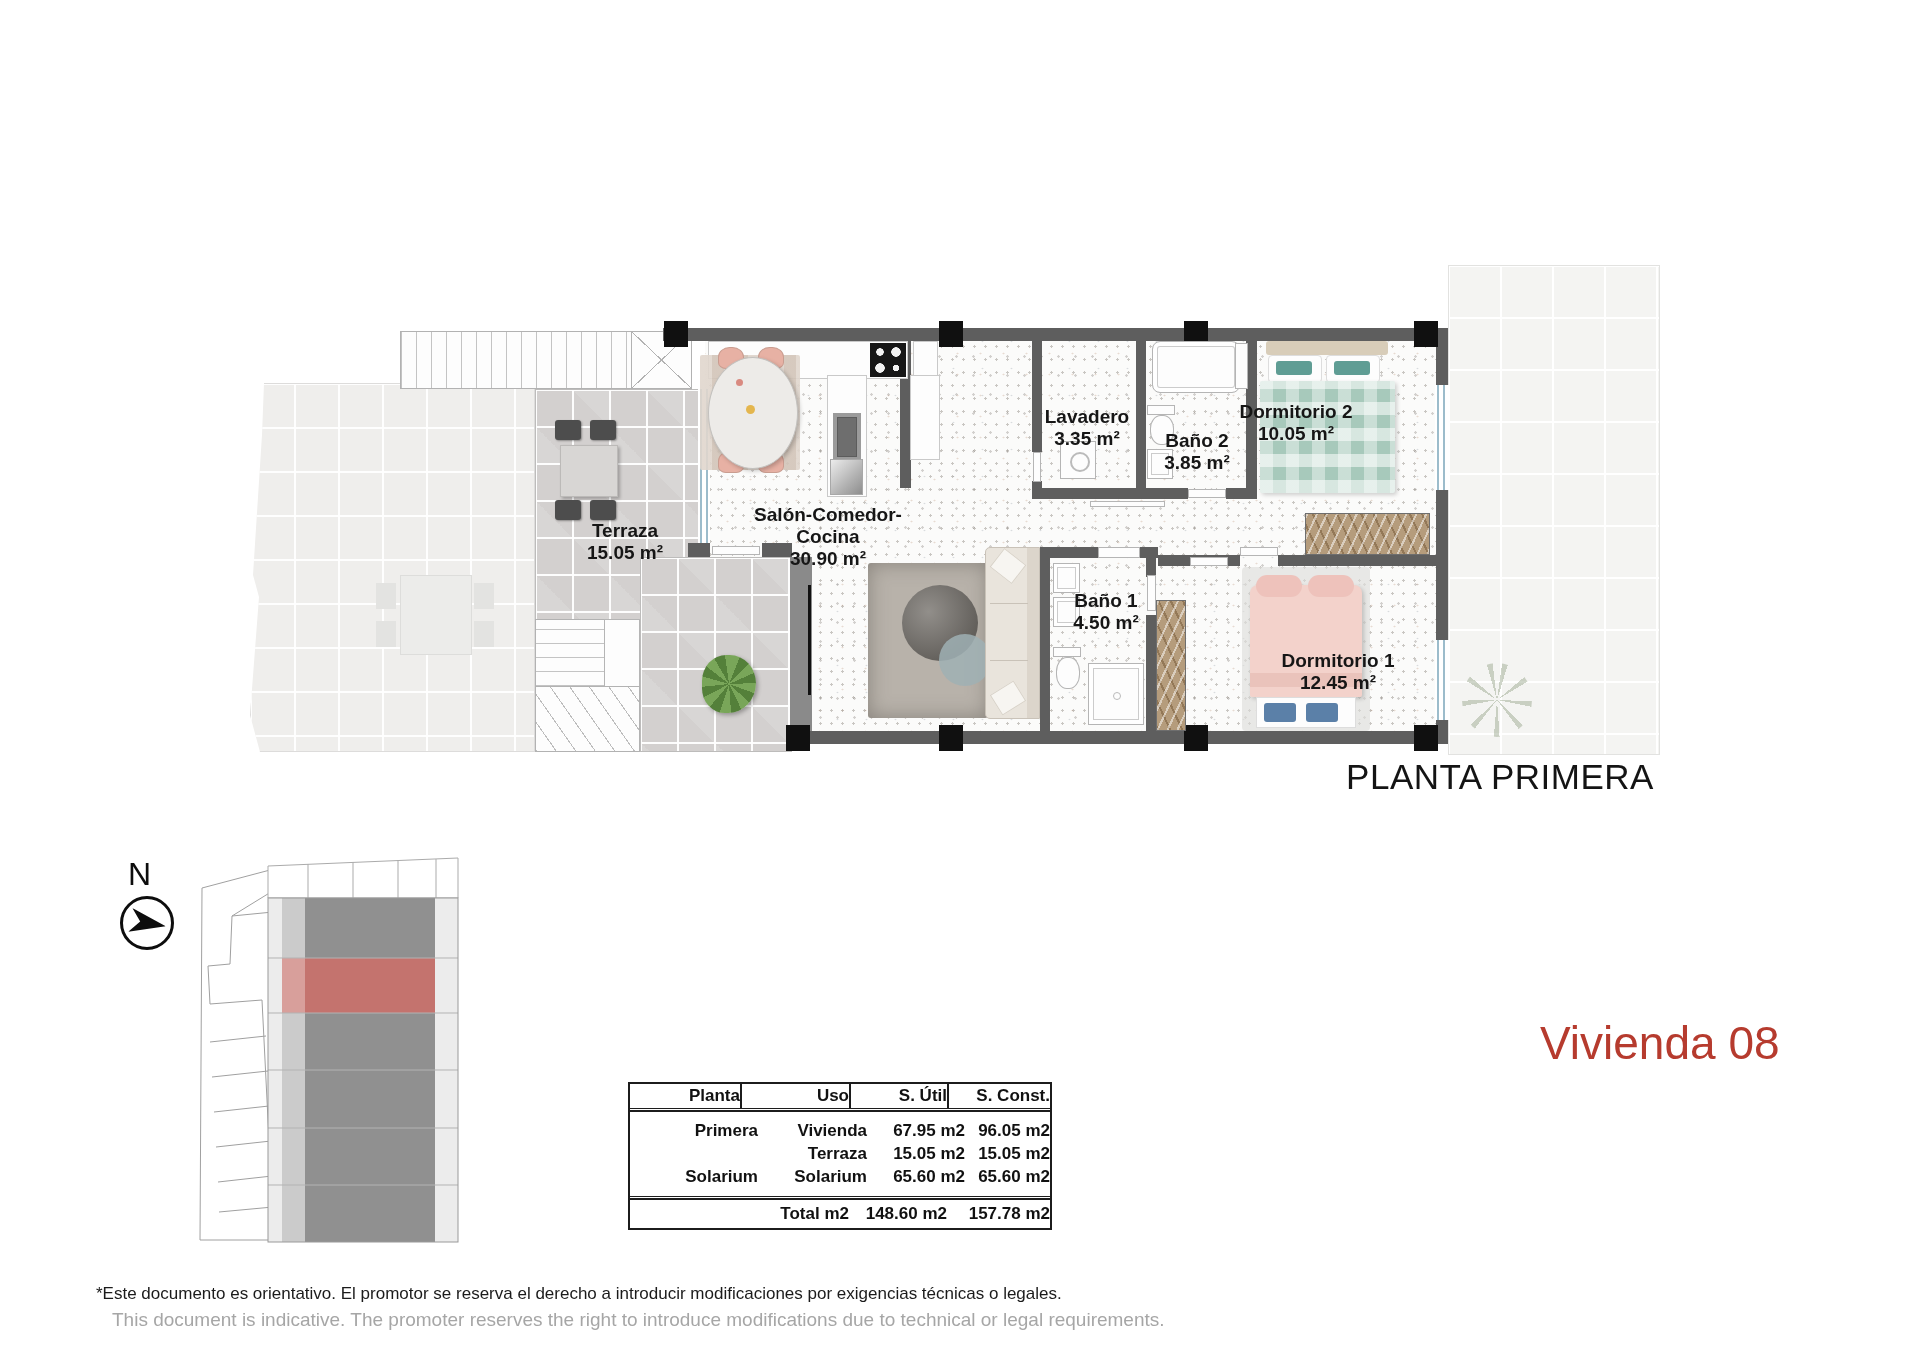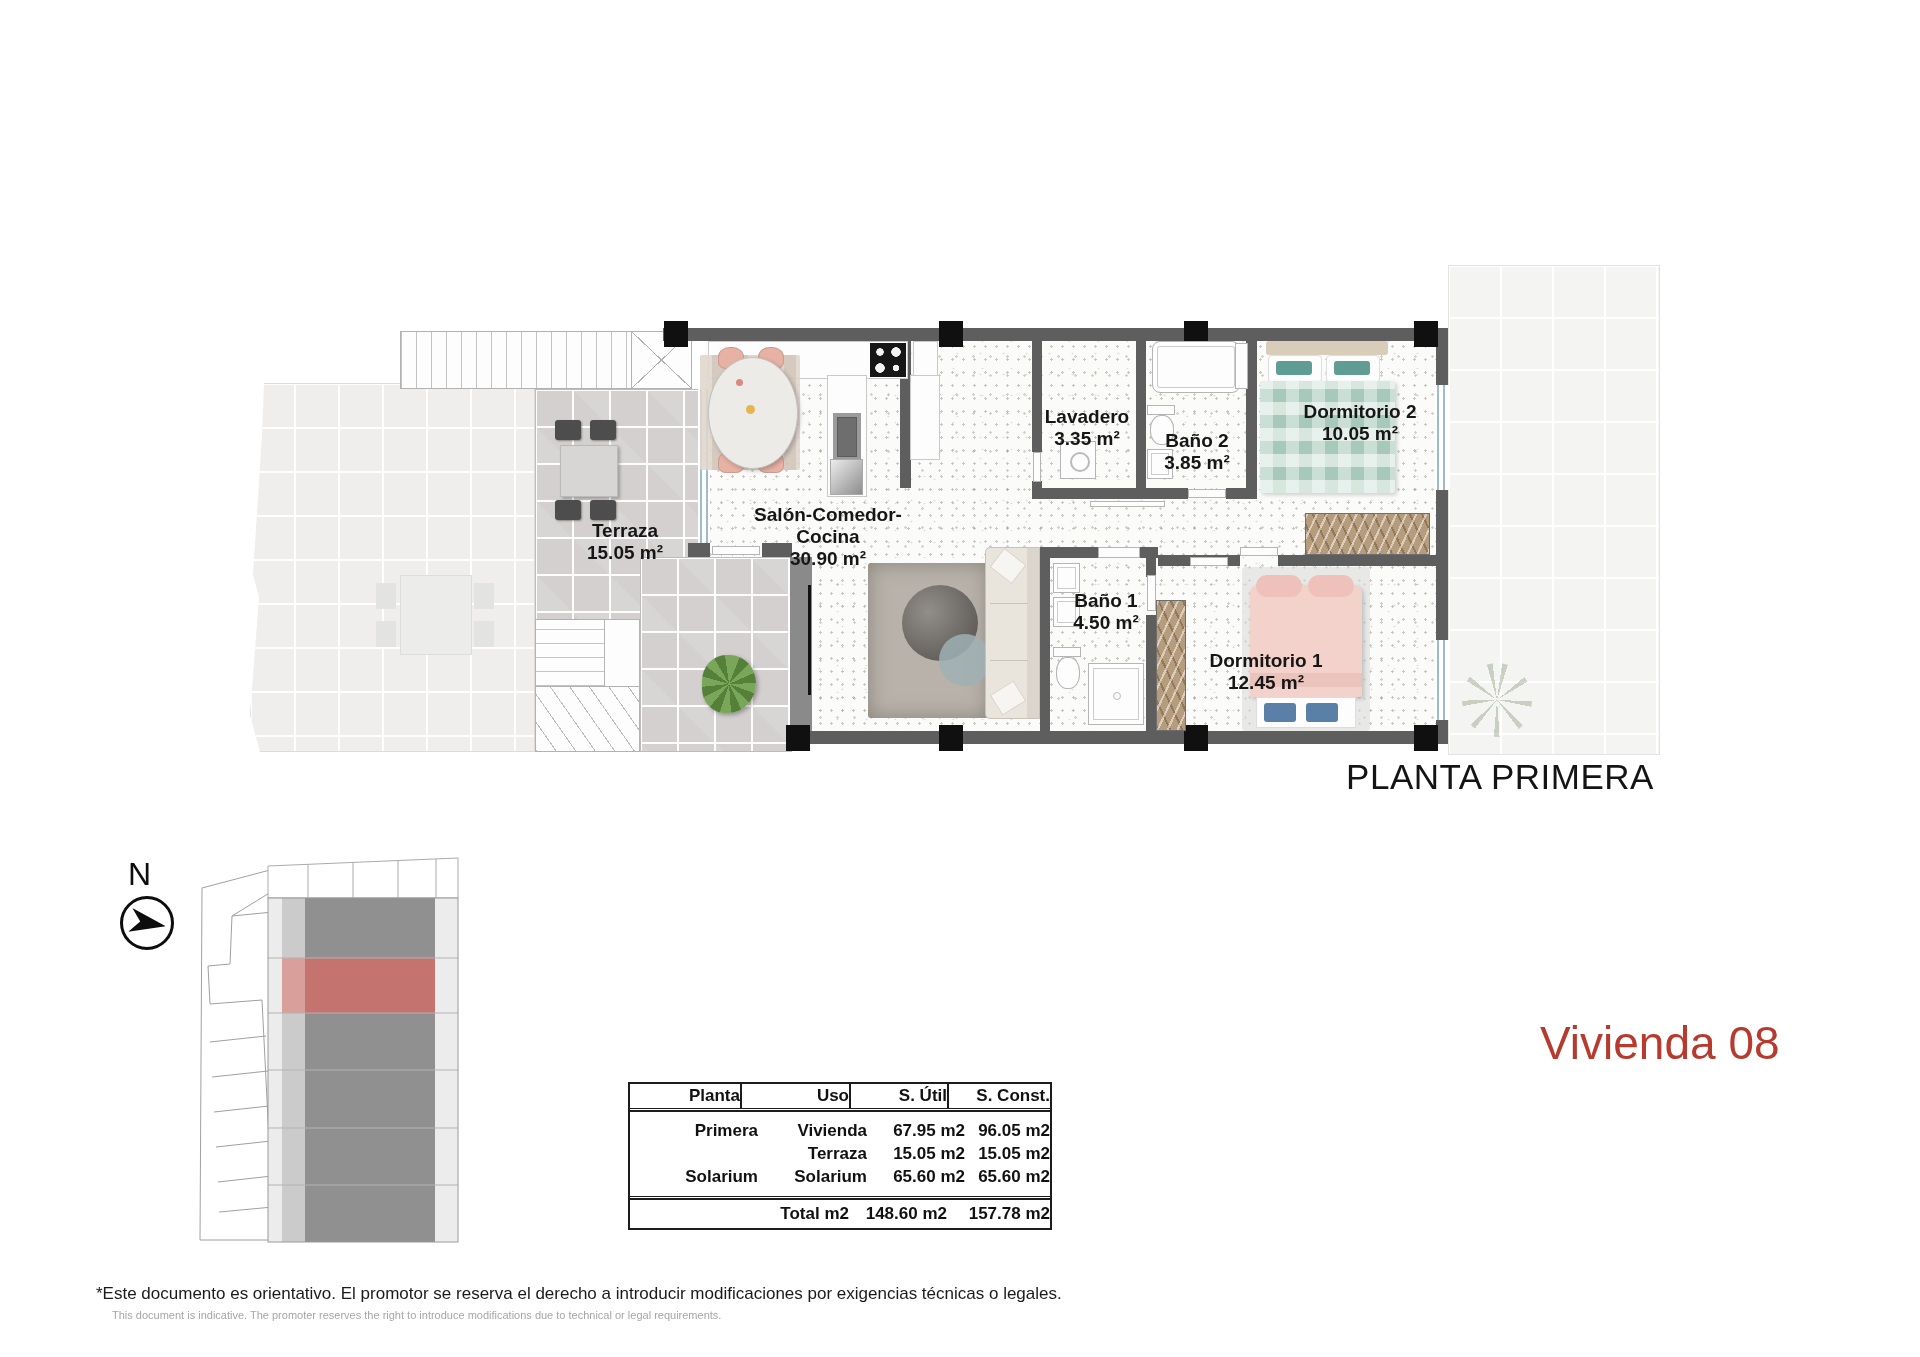--- a/index.html
+++ b/index.html
@@ -70,21 +70,21 @@
     font-weight:bold;font-size:17px;color:#111;box-sizing:border-box;}
   .trow{display:grid;grid-template-columns:110px 109px 98px 1fr;}
   .tcell{text-align:right;box-sizing:border-box;}
   .hsep{border-left:2px solid #1c1c1c;}
   .dline{height:4px;border-top:1px solid #1c1c1c;border-bottom:2px solid #1c1c1c;box-sizing:border-box;}
   
   #plan-title{position:absolute;left:1330px;top:757px;width:340px;text-align:center;
     font-size:35px;letter-spacing:.5px;color:#141414;}
   #unit-title{position:absolute;left:1540px;top:1016px;width:320px;font-size:46px;}
   #disc-es{position:absolute;left:96px;top:1284px;font-size:17px;color:#1b1b1b;}
-  #disc-en{position:absolute;left:112px;top:1309px;font-size:11px;color:#a6a6a6;}
+  #disc-en{position:absolute;left:112px;top:1309px;font-size:19px;color:#a6a6a6;}
 </style>
 </head>
 <body>
 
 <div id="plan">
 
   <div class="abs tiles-faint" style="left:0;top:128px;width:285px;height:369px;
               clip-path:polygon(14px 0,100% 0,100% 100%,10px 100%,0 90%,9px 58%,3px 52%,12px 14%);">
     <div class="abs" style="left:150px;top:192px;width:70px;height:78px;background:#ececea;border:1px solid #dddddb;"></div>
     <div class="abs" style="left:126px;top:200px;width:20px;height:26px;background:#e3e3e1;"></div>
@@ -245,29 +245,29 @@
     <span>30.90 m²</span>
   </div>
   <div class="room-label" style="left:772px;top:151px;width:130px;">
     <span>Lavadero</span>
     <span>3.35 m²</span>
   </div>
   <div class="room-label" style="left:887px;top:175px;width:120px;">
     <span>Baño 2</span>
     <span>3.85 m²</span>
   </div>
-  <div class="room-label" style="left:1020px;top:146px;width:180px;">
+  <div class="room-label" style="left:956px;top:146px;width:180px;">
     <span>Dormitorio 2</span>
     <span>10.05 m²</span>
   </div>
   <div class="room-label" style="left:796px;top:335px;width:120px;">
     <span>Baño 1</span>
     <span>4.50 m²</span>
   </div>
-  <div class="room-label" style="left:926px;top:395px;width:180px;">
+  <div class="room-label" style="left:998px;top:395px;width:180px;">
     <span>Dormitorio 1</span>
     <span>12.45 m²</span>
   </div>
 </div>
 
 <div id="plan-title">PLANTA PRIMERA</div>
 
 <div id="compass-n">N</div>
 <div id="compass-circle">
   <div id="compass-arrow"></div>

